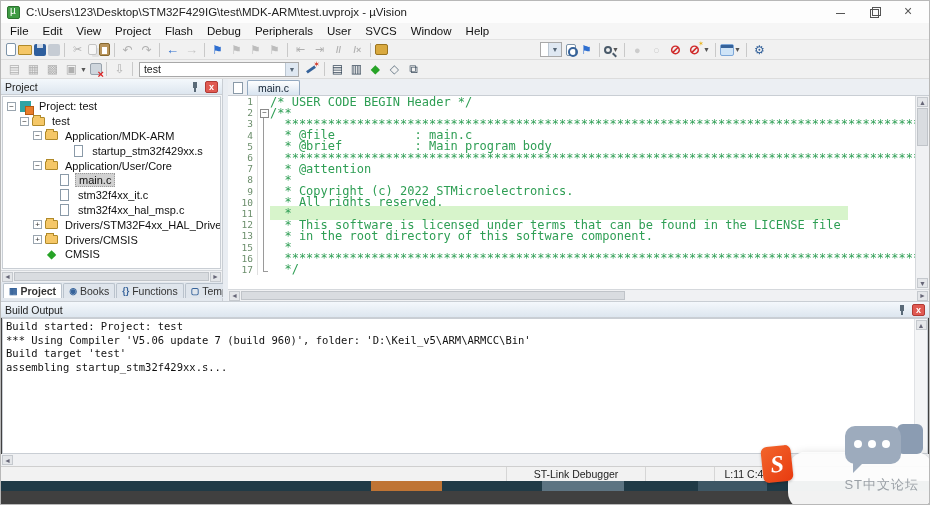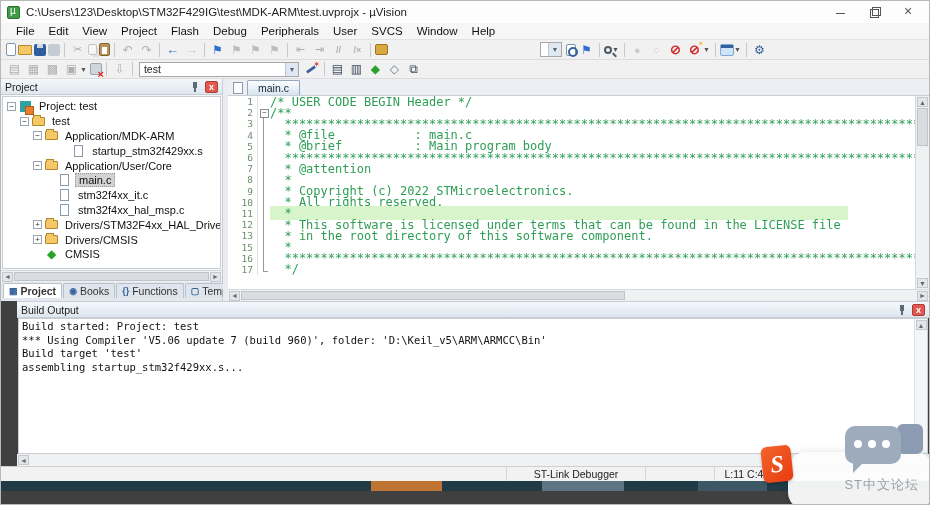--- a/index.html
+++ b/index.html
@@ -13,21 +13,21 @@
   .app-ico::before{content:"µ";position:absolute;left:2px;top:-2px;color:#fff;font-size:10px;}
   .title-text{flex:1;white-space:nowrap;overflow:hidden;}
   .winbtns{display:flex;gap:22px;margin-right:8px;color:#555;}
   .wb{width:12px;height:12px;position:relative;cursor:default;}
   .wb-min::before{content:"";position:absolute;left:1px;top:7px;width:9px;height:1px;background:#555;}
   .wb-restore::before{content:"";position:absolute;left:1px;top:3px;width:7px;height:7px;border:1px solid #555;background:#fdfdfd;}
   .wb-restore::after{content:"";position:absolute;left:3px;top:1px;width:7px;height:7px;border:1px solid #555;}
   .wb-close::before{content:"×";position:absolute;left:1px;top:-3px;font-size:14px;color:#555;}
 
   
-  .menubar{height:17px;display:flex;align-items:center;background:#f6f6f6;border-bottom:1px solid #e3e3e3;padding-left:8px;font-size:11.5px;color:#111;}
+  .menubar{height:17px;display:flex;align-items:center;background:#f6f6f6;border-bottom:1px solid #e3e3e3;padding-left:2px;font-size:11.5px;color:#111;}
   .menu-item{padding:1px 7px;cursor:default;}
 
   
   .toolbar{display:flex;align-items:center;background:#f1f1f1;border-bottom:1px solid #dcdcdc;padding:0 4px;}
   .tb1{height:20px;}
   .tb2{height:19px;}
   .tbi{display:inline-flex;width:17px;height:16px;align-items:center;justify-content:center;margin:0 1px;position:relative;font-size:11px;color:#555;border-radius:2px;}
   .tbi.dim{opacity:.42;}
   .tbi.active{background:#cfe4f7;border:1px solid #7da7d8;}
   .tbsep{width:1px;height:14px;background:#c9c9c9;margin:0 3px;}
@@ -136,21 +136,21 @@
   .f-end::after{content:"";position:absolute;left:5px;top:60%;width:5px;height:1px;background:#9a9a9a;}
   .ct{white-space:pre;font-family:"DejaVu Sans Mono",monospace;font-size:12px;color:#2e9e54;}
   .ct.hl{background:#d7f4cb;display:inline-block;min-width:578px;}
   .evscroll{width:14px;flex:none;background:#f0f1f3;border-left:1px solid #d5d8dc;display:flex;flex-direction:column;align-items:center;padding:1px 0;}
   .evscroll .vthumb{width:11px;height:38px;background:#d9dce0;border:1px solid #c0c4c9;margin-top:1px;}
   .ehscroll{height:12px;background:#f0f1f3;border-top:1px solid #d5d8dc;display:flex;align-items:center;padding:0 1px;}
   .ehthumb{width:55%;height:9px;background:#d9dce0;border:1px solid #c0c4c9;margin:0 1px;}
   .ehspacer{flex:1;}
 
   
-  .build-panel{border-top:1px solid #c9ced4;margin-left:16px;}
+  .build-panel{border-top:1px solid #c9ced4;}
   .build-content{height:136px;background:#fff;border:1px solid #c9ced4;margin:0 1px;overflow:hidden;display:flex;}
   .bo-lines{flex:1;padding:1px 3px;font-family:"DejaVu Sans Mono",monospace;font-size:10.5px;line-height:13.5px;color:#111;white-space:pre;overflow:hidden;}
   .bo-vscroll{width:13px;background:#f4f5f6;border-left:1px solid #e0e2e5;display:flex;flex-direction:column;align-items:center;padding-top:1px;}
   .bo-hscroll{height:12px;background:#f0f1f3;display:flex;align-items:center;padding:0 1px;}
 
   
   .statusbar{height:15px;background:#f2f2f2;border-top:1px solid #cfcfcf;position:relative;font-size:10.5px;color:#222;}
   .scell{position:absolute;top:0;bottom:0;display:flex;align-items:center;justify-content:center;border-left:1px solid #d6d6d6;border-right:1px solid #d6d6d6;}
   .scell-debugger{left:505px;width:140px;}
   .scell-cursor{left:713px;width:60px;}

